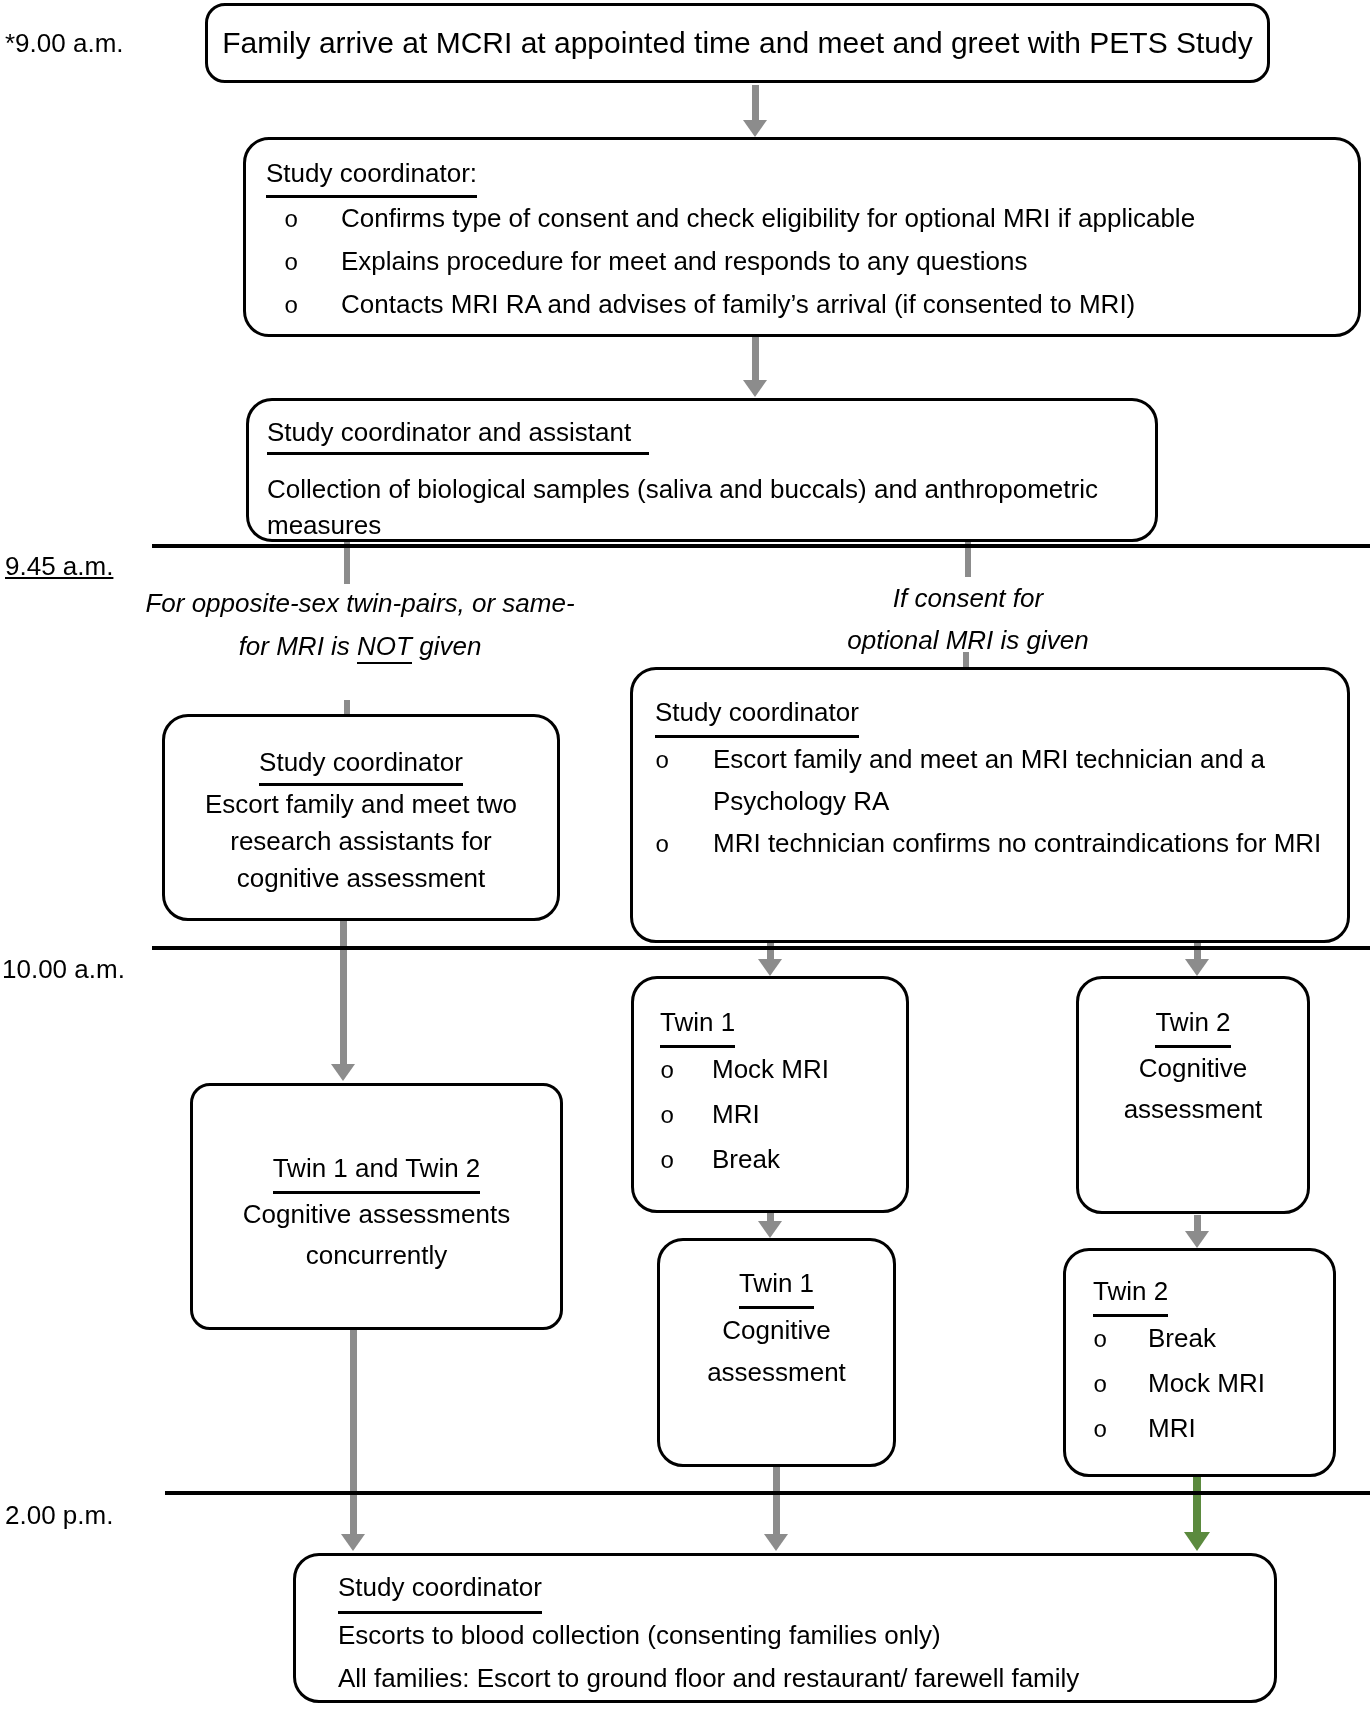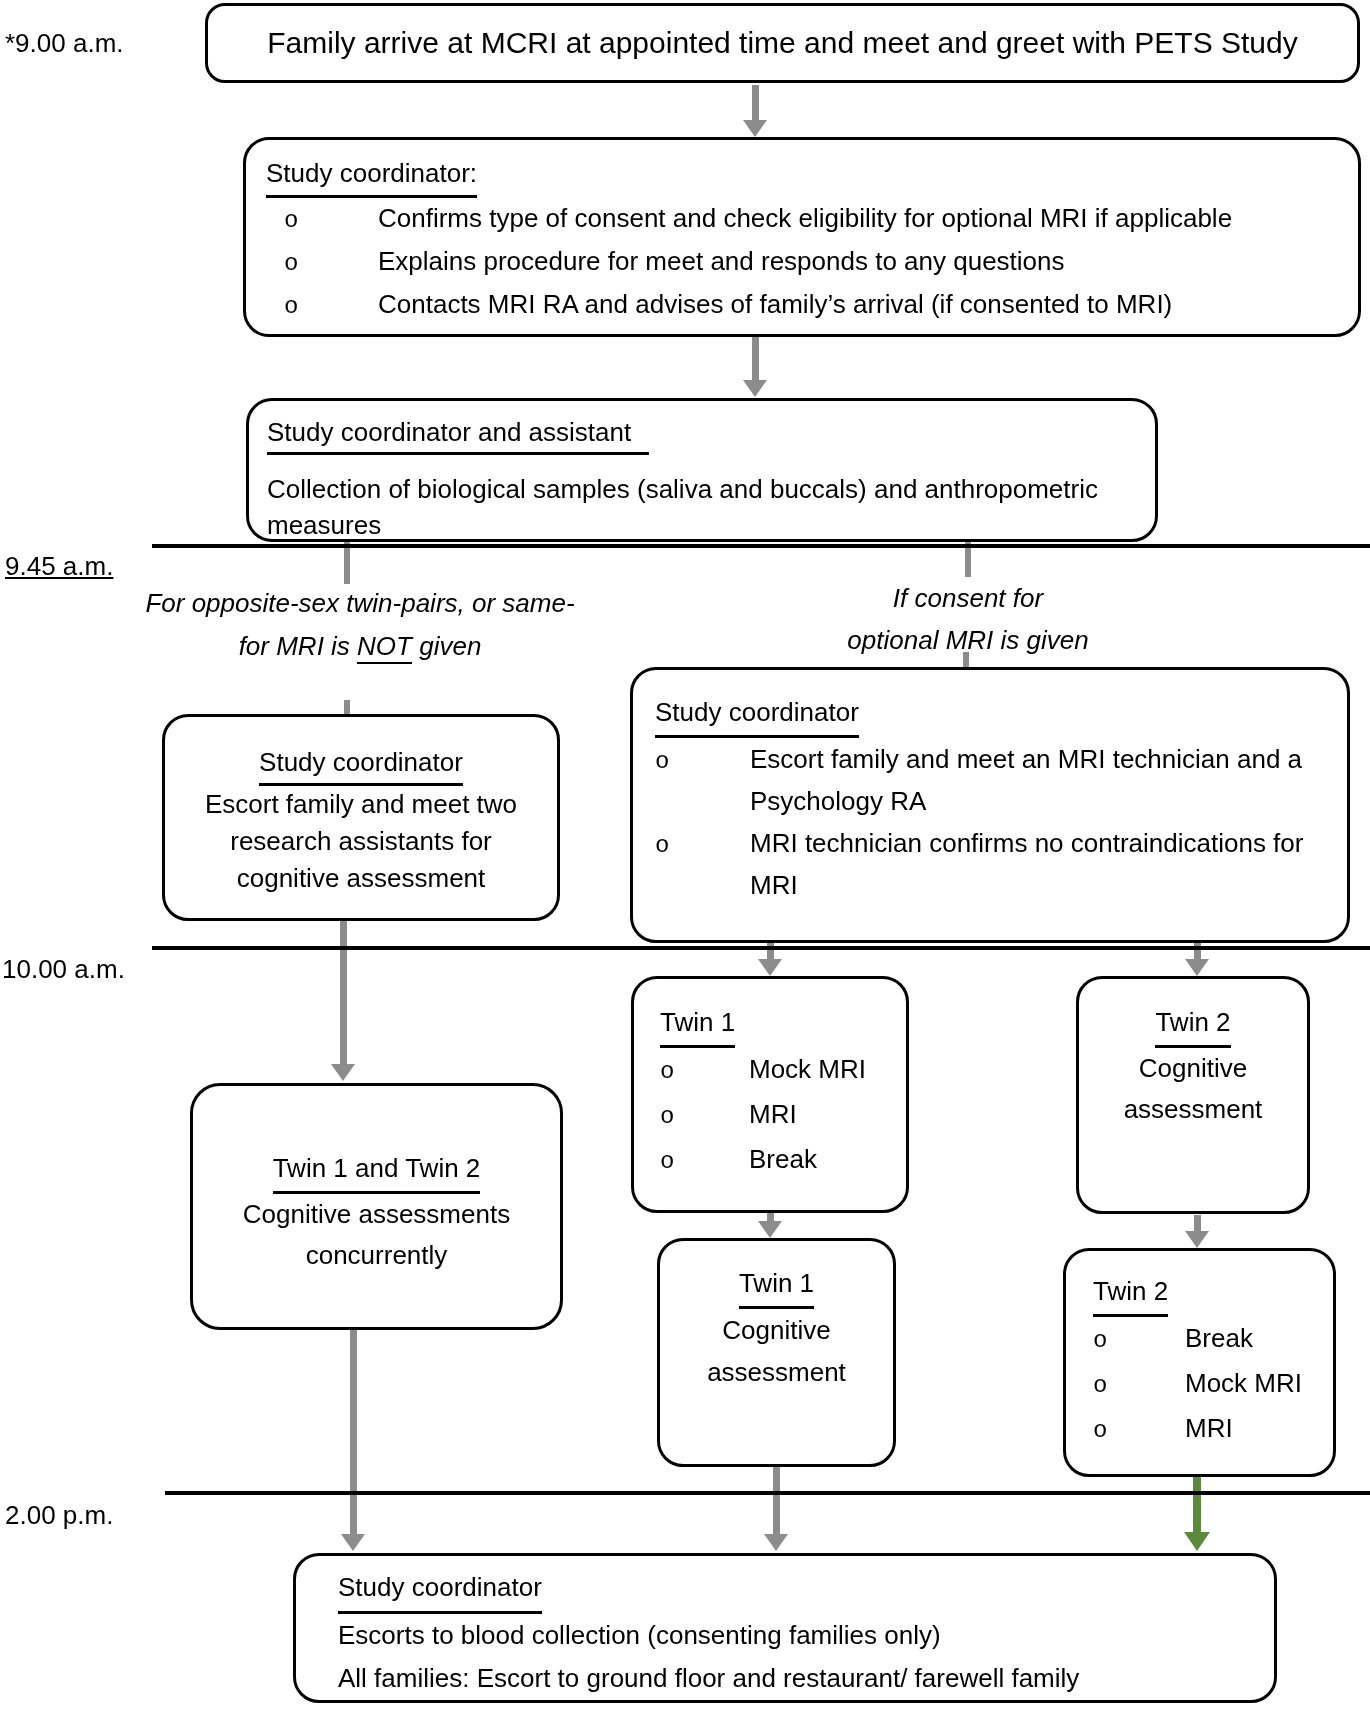--- a/index.html
+++ b/index.html
@@ -28,35 +28,35 @@
     width:0;height:0;border-left:12px solid transparent;border-right:12px solid transparent;
     border-top:17px solid var(--arrow-gray);
   }
   .arrow.green .shaft{width:8px;background:var(--arrow-green);}
   .arrow.green .head{
     border-left-width:13px;border-right-width:13px;border-top:19px solid var(--arrow-green);
   }
   .stub{position:absolute;width:6px;background:var(--arrow-gray);z-index:1;}
   .brow{display:flex;align-items:baseline;}
   .mk{flex:none;font-family:"Liberation Mono",monospace;font-size:24px;}
-  .btx{flex:1;margin-left:37px;}
+  .btx{flex:1;}
   .caption{position:absolute;font-style:italic;font-size:26px;text-align:center;z-index:3;}
   .caption .u-not{border-bottom:2.5px solid var(--ink);padding-bottom:1px;}
   
-  #b1{left:205px;top:3px;width:1155px;height:80px;display:flex;align-items:center;justify-content:center;font-size:30px;border-radius:20px;}
+  #b1{left:205px;top:3px;width:1065px;height:80px;display:flex;align-items:center;justify-content:center;font-size:30px;border-radius:20px;}
   #b2{left:243px;top:137px;width:1118px;height:200px;padding:13px 20px 0 20px;line-height:40px;}
   #b2 .brow{padding-left:18px;}
   #b2 .mk{width:57px;}
   #b3{left:246px;top:398px;width:912px;height:144px;padding:13px 18px 0 18px;line-height:36px;}
   #b3 .title{padding-right:18px;}
   #b3 .body{margin-top:16px;}
   #b4{left:162px;top:714px;width:398px;height:207px;padding-top:27px;line-height:37px;text-align:center;}
   #b5{left:630px;top:667px;width:720px;height:276px;padding:21px 20px 0 22px;line-height:42px;}
   #b5 .mk{width:58px;}
-  #b6{left:190px;top:1083px;width:373px;height:247px;display:flex;flex-direction:column;justify-content:center;line-height:41px;text-align:center;padding-top:10px;border-radius:30px;}
+  #b6{left:190px;top:1083px;width:373px;height:247px;display:flex;flex-direction:column;justify-content:center;line-height:41px;text-align:center;padding-top:10px;border-radius:20px;}
   #b7{left:631px;top:976px;width:278px;height:237px;padding:22px 10px 0 26px;line-height:42px;}
   #b7 .mk{width:52px;}
   #b8{left:1076px;top:976px;width:234px;height:238px;padding-top:23px;line-height:41px;text-align:center;}
   #b9{left:657px;top:1238px;width:239px;height:229px;padding-top:21px;line-height:42px;text-align:center;}
   #b10{left:1063px;top:1248px;width:273px;height:229px;padding:19px 8px 0 27px;line-height:42px;}
   #b10 .mk{width:55px;}
   #b11{left:293px;top:1553px;width:984px;height:150px;padding:10px 20px 0 42px;line-height:43px;}
   
   #cap-left{left:100px;top:582px;width:520px;line-height:43px;}
   #cap-right{left:788px;top:577px;width:360px;line-height:42px;}

